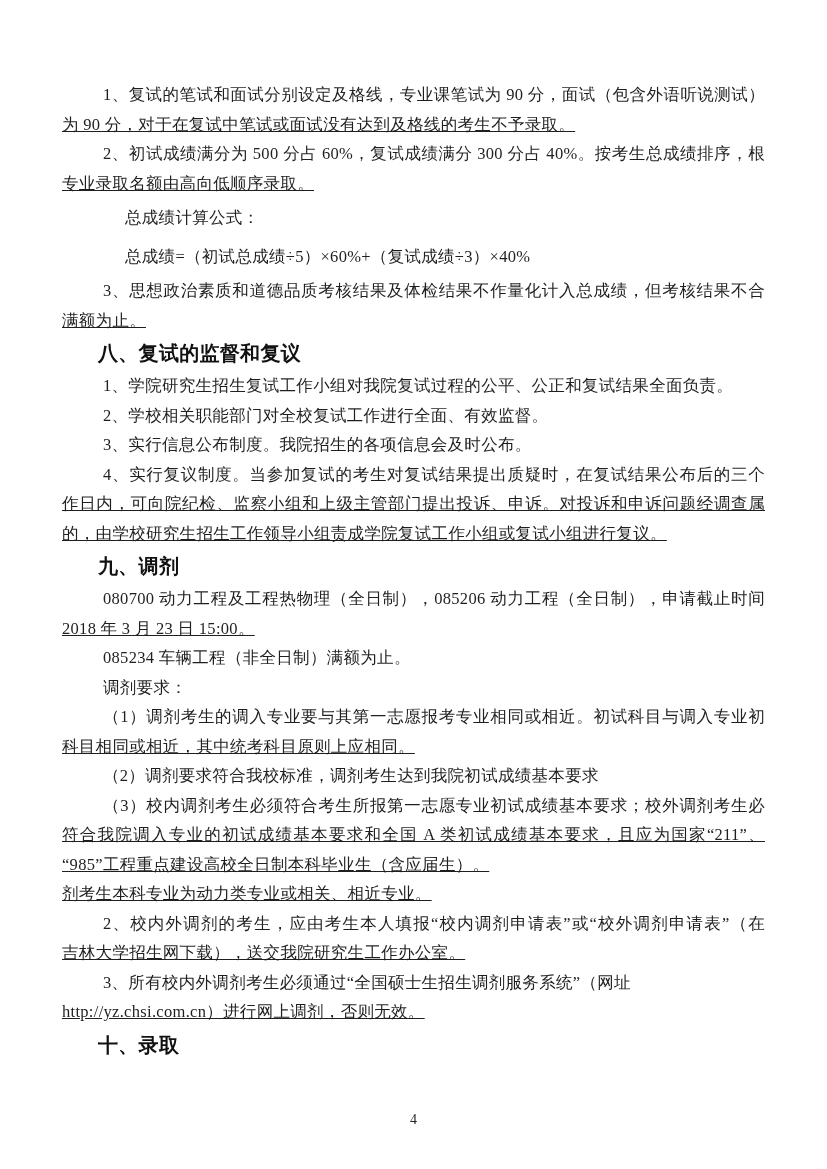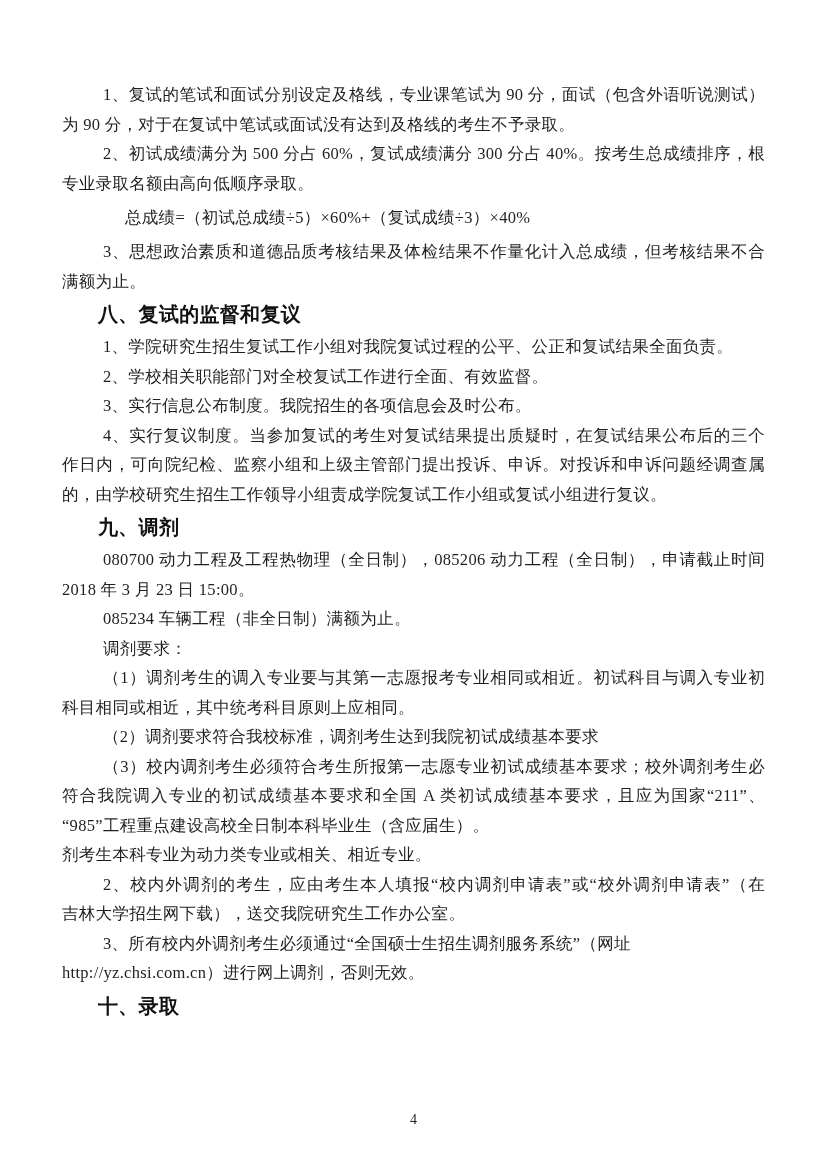--- a/index.html
+++ b/index.html
@@ -24,21 +24,21 @@
     font-size: 16.5px;
     height: 29.5px;
     line-height: 29.5px;
     overflow: hidden;
     color: #1f1f1f;
     letter-spacing: 0.3px;
   }
   
   .role-p { padding-left: 41px; }
   
-  .role-c { padding-left: 0; }
+  .role-c { padding-left: 0; text-decoration: underline; }
   
   .role-f { padding-left: 63px; height: 39px; line-height: 39px; }
   
   .role-h {
     padding-left: 36px;
     height: 36px; line-height: 36px;
     font-weight: bold;
     font-size: 20px;
     font-family: "Liberation Sans", sans-serif;
     color: #111111;
@@ -56,20 +56,21 @@
 </style>
 </head>
 <body>
 
 <div class="page">
   <div class="doc-body" id="doc-body">
       <div class="line role-p just">1、复试的笔试和面试分别设定及格线，专业课笔试为 90 分，面试（包含外语听说测试）</div>
       <div class="line role-c">为 90 分，对于在复试中笔试或面试没有达到及格线的考生不予录取。</div>
       <div class="line role-p just">2、初试成绩满分为 500 分占 60%，复试成绩满分 300 分占 40%。按考生总成绩排序，根据</div>
       <div class="line role-c">专业录取名额由高向低顺序录取。</div>
+      <div class="line role-f">总成绩计算公式：</div>
       <div class="line role-f">总成绩=（初试总成绩÷5）×60%+（复试成绩÷3）×40%</div>
       <div class="line role-p just">3、思想政治素质和道德品质考核结果及体检结果不作量化计入总成绩，但考核结果不合格</div>
       <div class="line role-c">满额为止。</div>
       <div class="line role-h">八、复试的监督和复议</div>
       <div class="line role-p">1、学院研究生招生复试工作小组对我院复试过程的公平、公正和复试结果全面负责。</div>
       <div class="line role-p">2、学校相关职能部门对全校复试工作进行全面、有效监督。</div>
       <div class="line role-p">3、实行信息公布制度。我院招生的各项信息会及时公布。</div>
       <div class="line role-p just">4、实行复议制度。当参加复试的考生对复试结果提出质疑时，在复试结果公布后的三个工</div>
       <div class="line role-c just">作日内，可向院纪检、监察小组和上级主管部门提出投诉、申诉。对投诉和申诉问题经调查属实</div>
       <div class="line role-c">的，由学校研究生招生工作领导小组责成学院复试工作小组或复试小组进行复议。</div>

